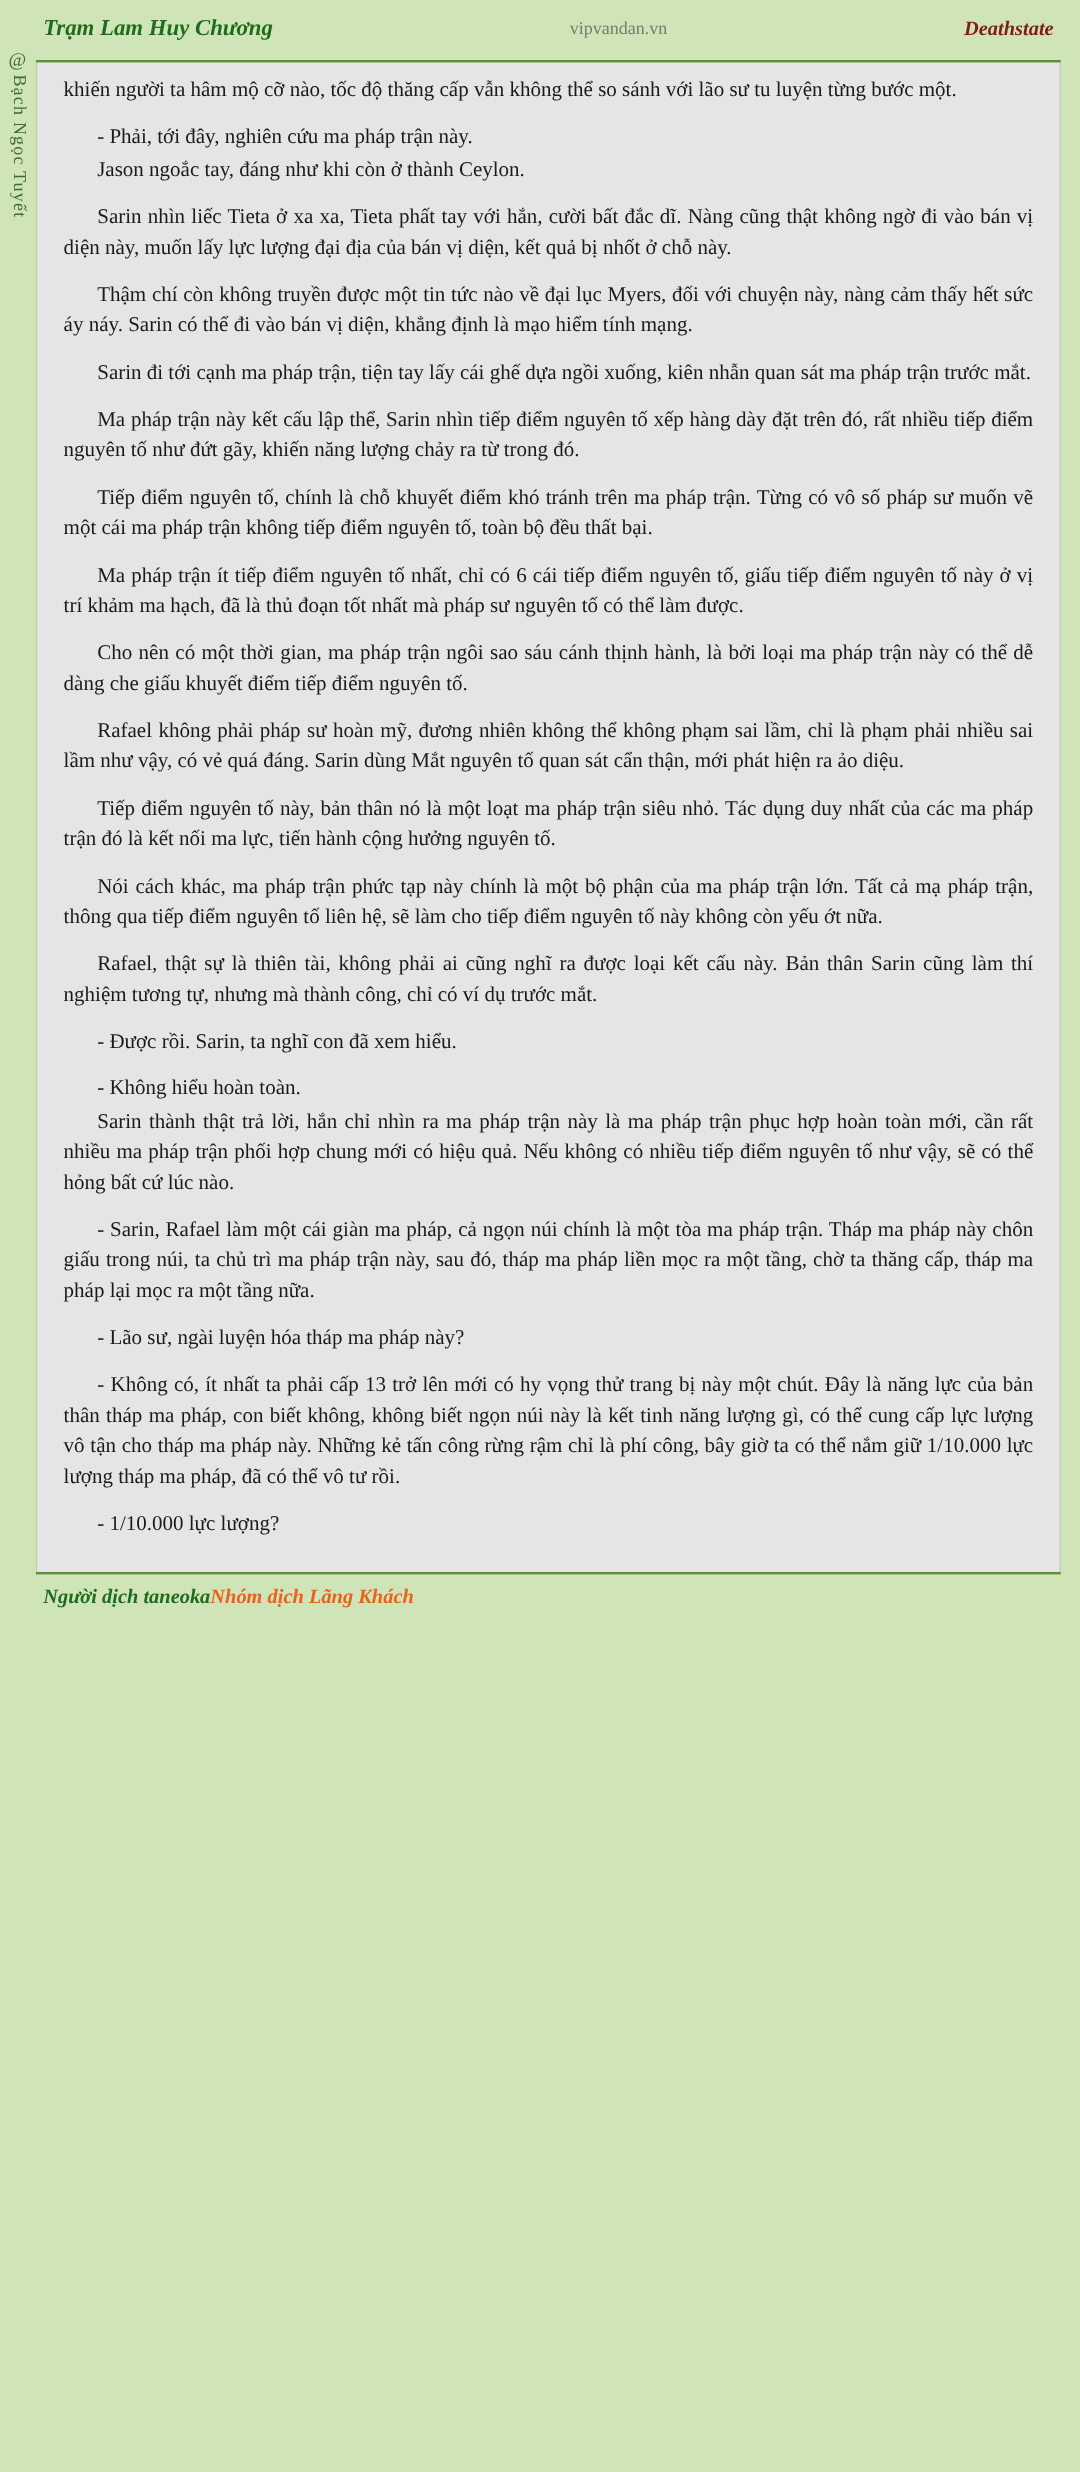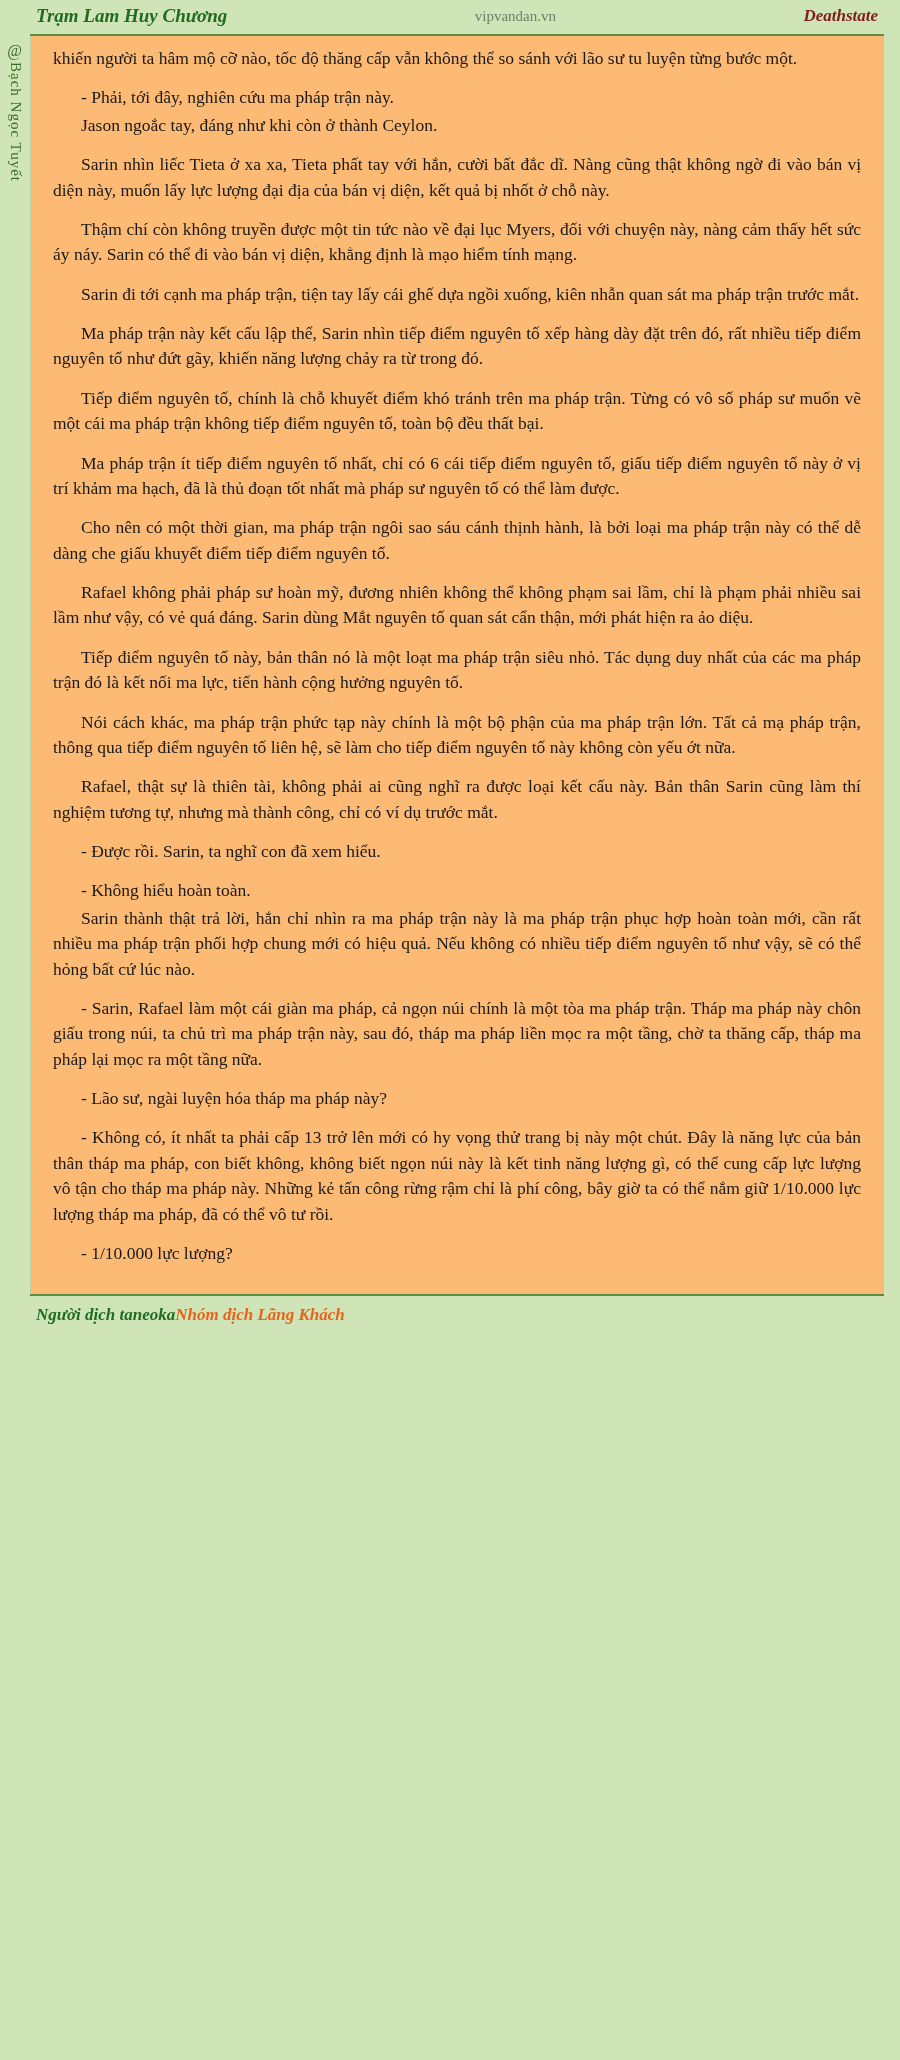--- a/index.html
+++ b/index.html
@@ -28,21 +28,21 @@
     background: #cfe5b8;
   }
   .frame-right {
     position: absolute;
     right: 0; top: 0; bottom: 0;
     width: 16px;
     background: #cfe5b8;
   }
   .header {
     position: relative;
-    height: 36px;
+    height: 52px;
     margin: 0 16px 0 30px;
     border-bottom: 2px solid #5a8f3c;
     display: flex;
     align-items: center;
     justify-content: space-between;
     padding: 0 6px 2px 6px;
     box-sizing: border-box;
   }
   .header .h-left {
     color: #1f6b1f;
@@ -60,21 +60,21 @@
   }
   .header .h-right {
     color: #7f1d1d;
     font-style: italic;
     font-weight: bold;
     font-size: 17px;
     font-family: "Liberation Serif", serif;
     white-space: nowrap;
   }
   .content {
-    background: #fdba74;
+    background: #e5e5e5;
     margin: 0 16px 0 30px;
     padding: 10px 22px 14px 22px;
     box-sizing: border-box;
     border-left: 1px solid #b9cfa2;
     border-right: 1px solid #b9cfa2;
   }
   .content p {
     margin: 0 0 14px 0;
     font-size: 17.5px;
     line-height: 1.45;

